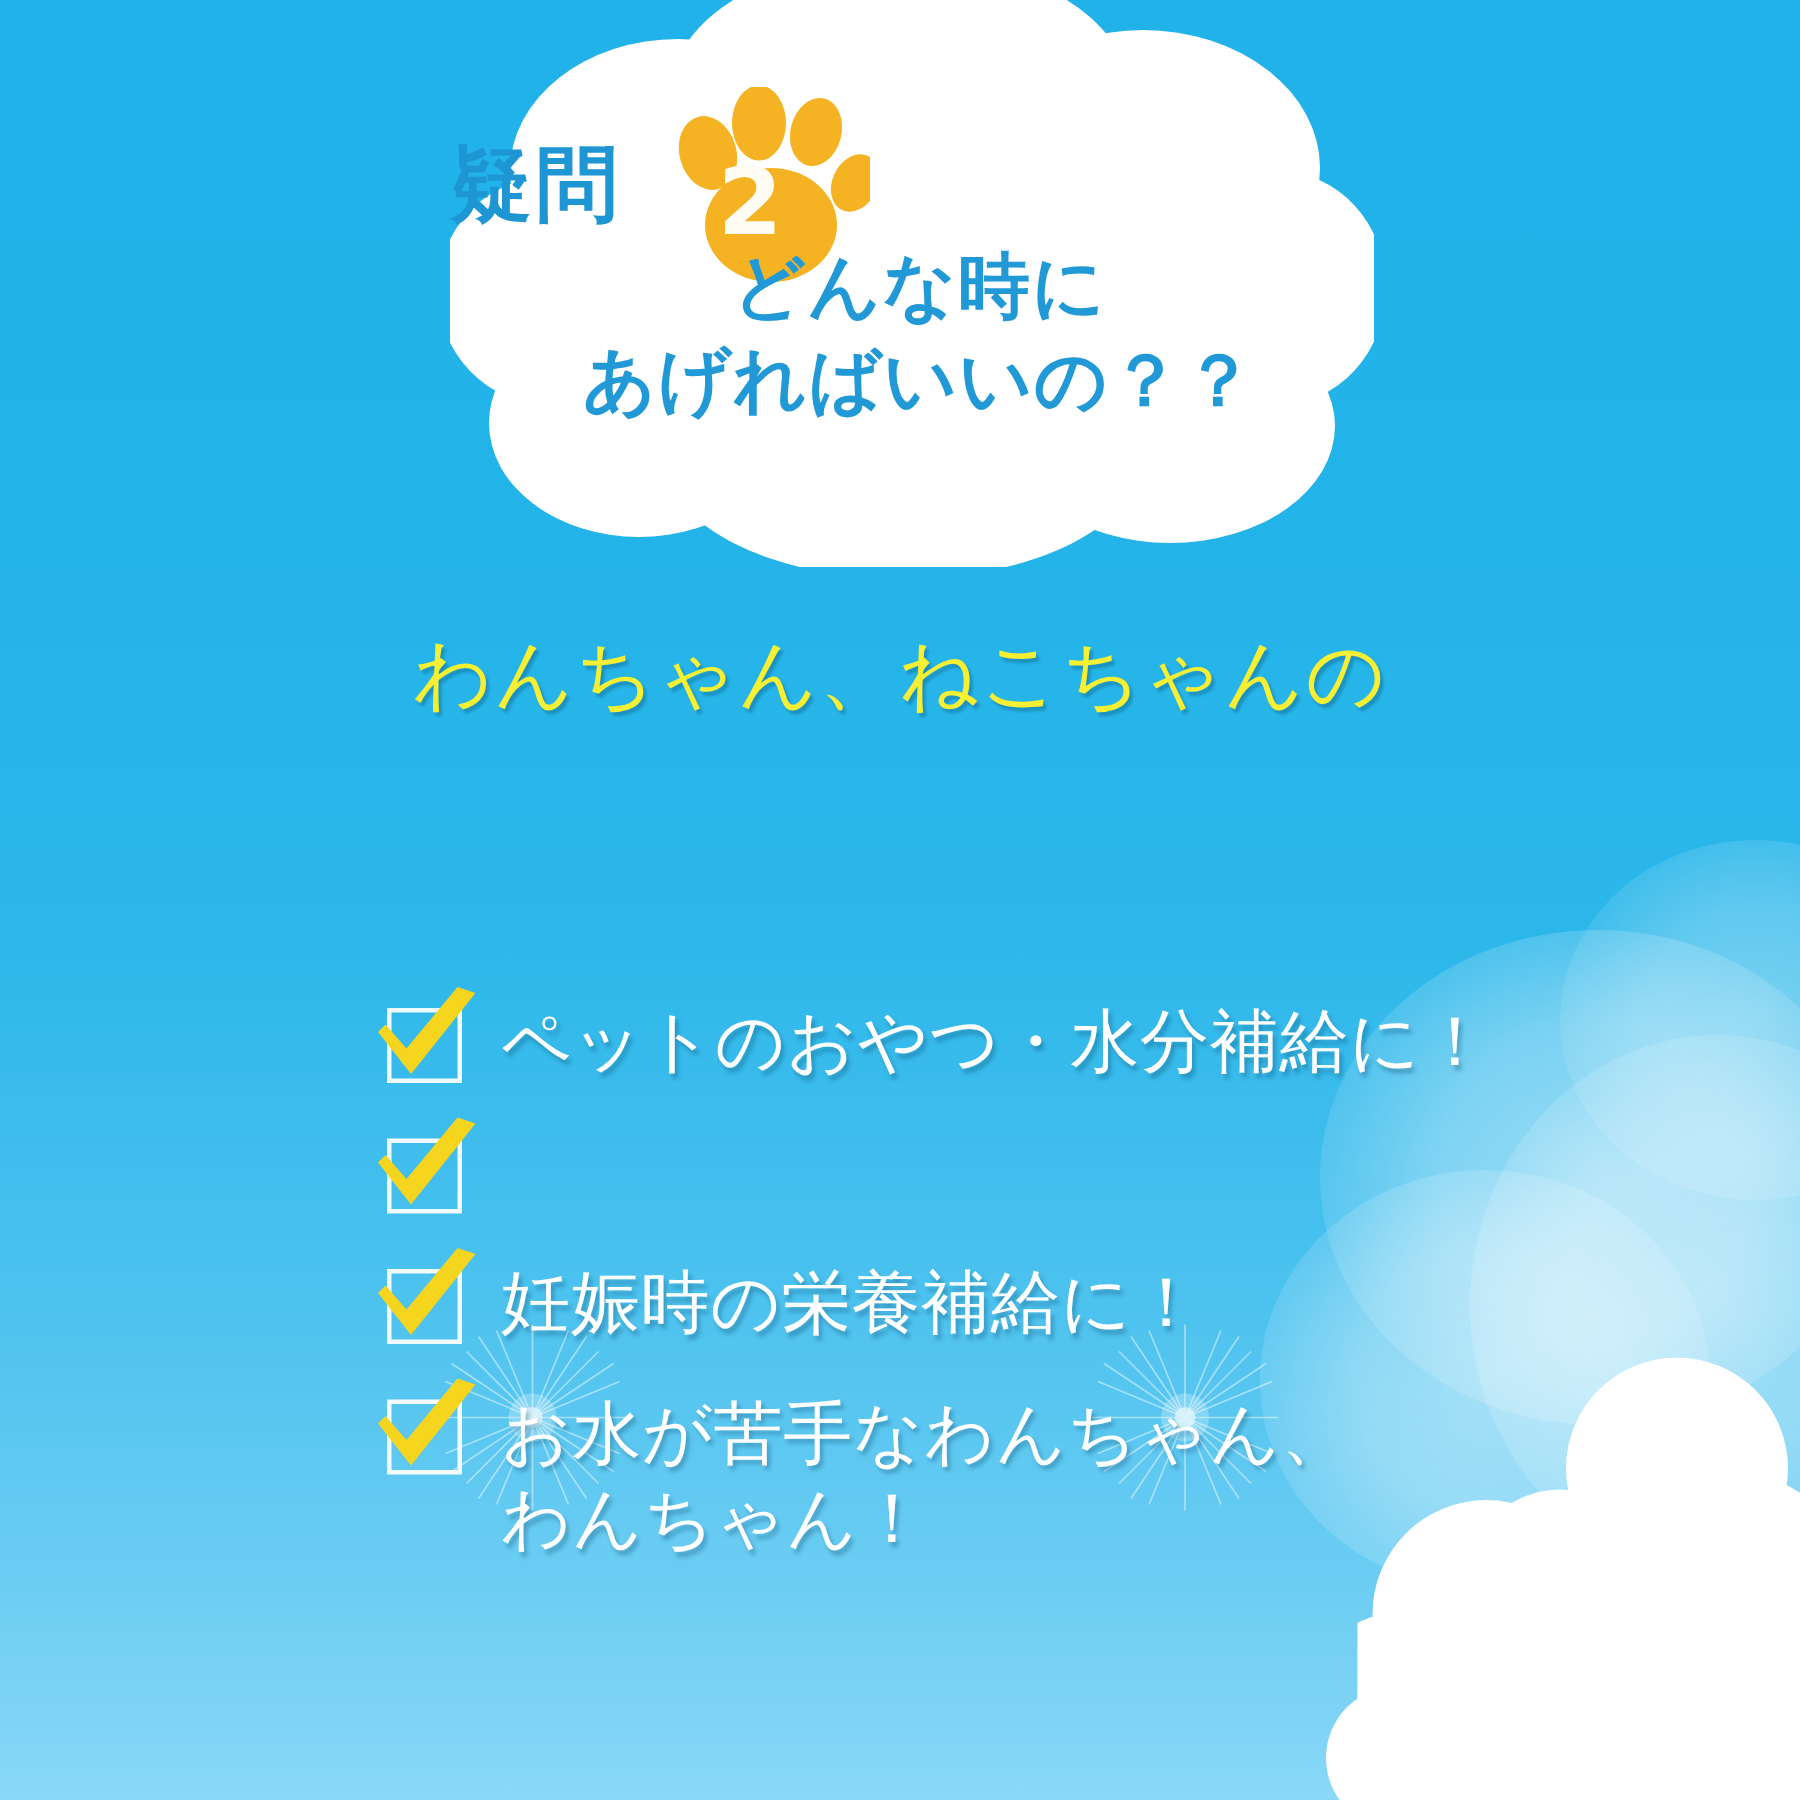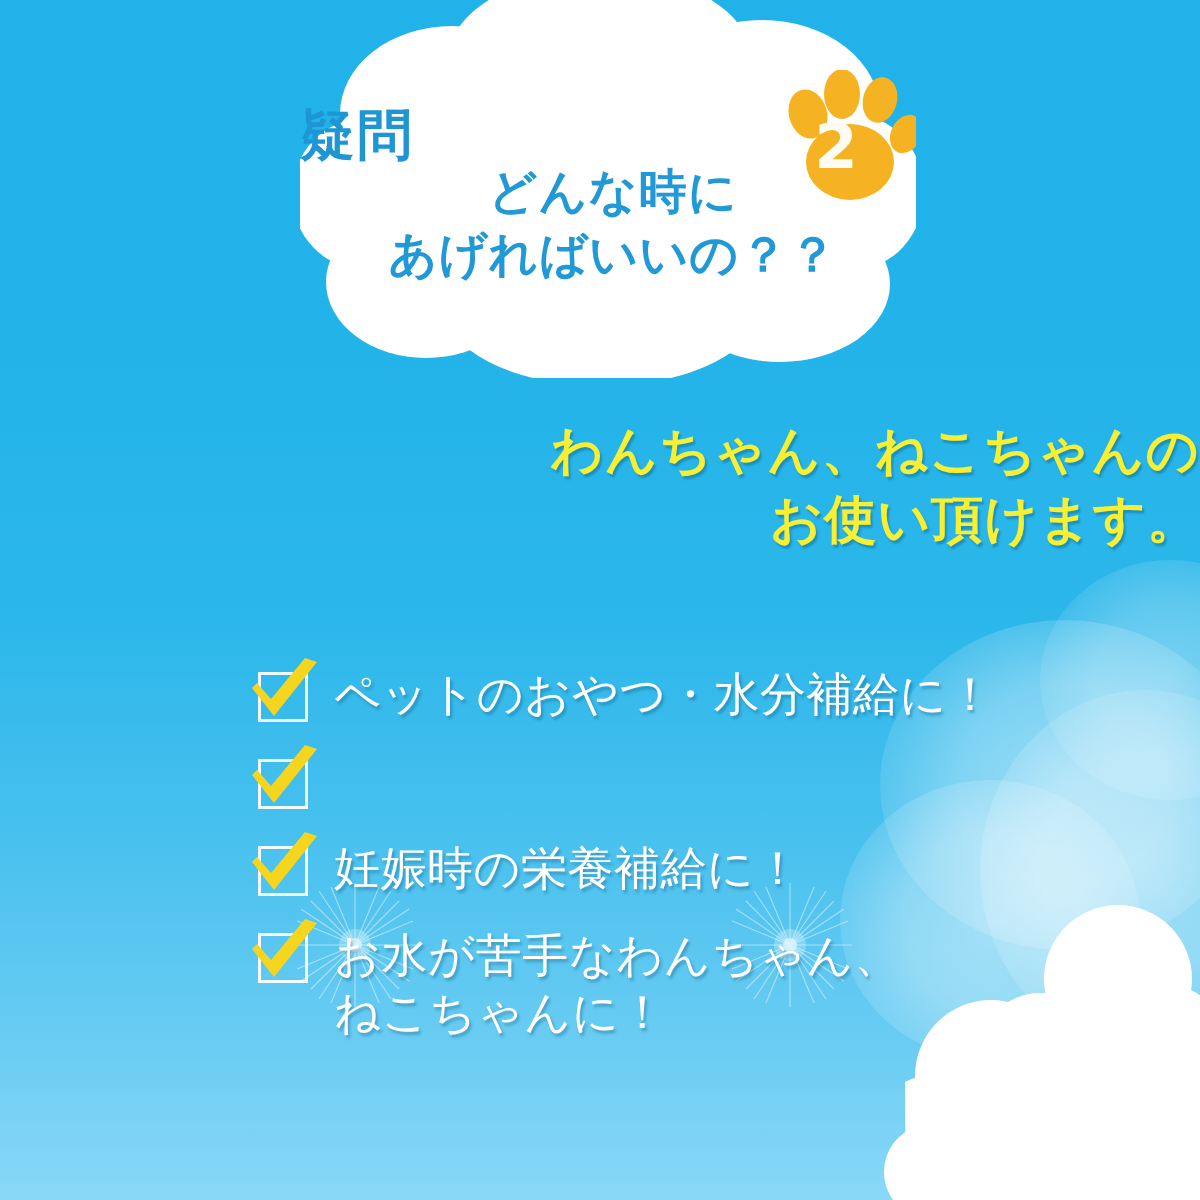--- a/index.html
+++ b/index.html
@@ -75,25 +75,25 @@
     left: 300px;
     top: 0;
     width: 616px;
     height: 380px;
     z-index: 5;
   }
 
   #qtitle-row {
     position: absolute;
     left: 0; right: 0;
-    top: 70px;
+    top: 58px;
     display: flex;
     align-items: center;
-    justify-content: space-between;
-    gap: 16px;
+    justify-content: flex-start;
+    gap: 30px;
   }
 
   #qtitle {
     color: #1e96d4;
     font-size: 55px;
     font-weight: bold;
     letter-spacing: 2px;
     line-height: 1;
     font-family: "DejaVu Sans", sans-serif;
   }
@@ -125,25 +125,25 @@
     letter-spacing: 1px;
     font-family: "DejaVu Sans", sans-serif;
   }
   #cloud-question .ln { display: block; padding-left: 10px; }
 
   
   #lead-copy {
     position: absolute;
     left: 0; right: 0;
     top: 416px;
-    text-align: right;
+    text-align: center;
     z-index: 4;
     color: #f7ef33;
     font-size: 52px;
-    font-weight: bold;
+    font-weight: normal;
     line-height: 1.32;
     letter-spacing: 1px;
     text-shadow: 2px 3px 2px rgba(0,60,90,0.30);
     font-family: "DejaVu Sans", sans-serif;
   }
   #lead-copy .ln { display: block; }
 
   
   #checklist {
     position: absolute;
@@ -349,21 +349,20 @@
     </div>
 
     <div id="cloud-question">
       <span class="ln">どんな時に</span>
       <span class="ln">あげればいいの？？</span>
     </div>
   </div>
 
   <div id="lead-copy">
     <span class="ln">わんちゃん、ねこちゃんの</span>
-    <span class="ln">お使い頂けます。</span>
   </div>
 
   <div id="checklist">
 
     <div class="check-row">
       <div class="check-box">
         <div class="frame"></div>
         <svg viewBox="0 0 74 68">
           <path d="M5,32 L10,27 L24,43 L58,2 L70,6 L27,60 Z" fill="#f5d51e"></path>
         </svg>
@@ -397,19 +396,19 @@
 
     <div class="check-row">
       <div class="check-box">
         <div class="frame"></div>
         <svg viewBox="0 0 74 68">
           <path d="M5,32 L10,27 L24,43 L58,2 L70,6 L27,60 Z" fill="#f5d51e"></path>
         </svg>
       </div>
       <div class="check-label">
         <span class="ln">お水が苦手なわんちゃん、</span>
-        <span class="ln">ねこちゃんに！</span>
+        <span class="ln">わんちゃん！</span>
       </div>
     </div>
 
   </div>
 
 </div>
 
 </body></html>

